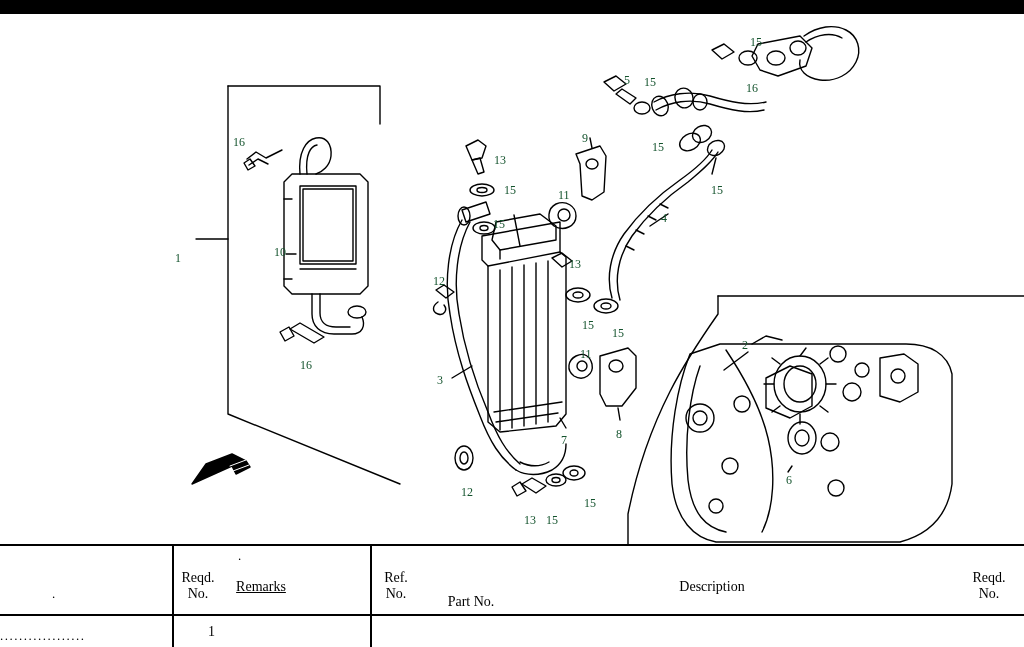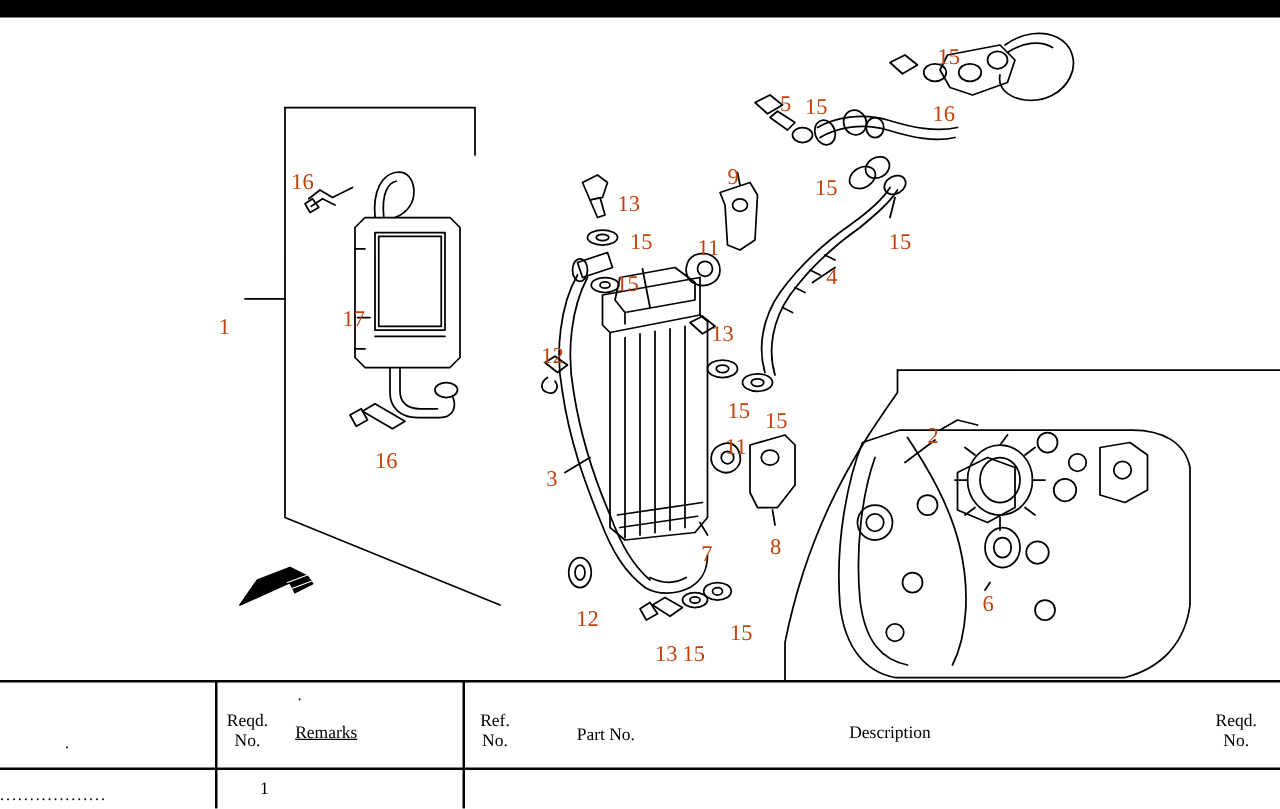--- a/index.html
+++ b/index.html
@@ -31,22 +31,22 @@
     top: 14px;
     width: 1024px;
     height: 530px;
   }
   .diagram-area svg {
     display: block;
   }
   .callout {
     position: absolute;
     font-family: "Liberation Serif", serif;
-    font-size: 18px;
-    color: #c2410c;
+    font-size: 12px;
+    color: #14532d;
     line-height: 1;
     white-space: nowrap;
   }
   
   .table-zone {
     position: absolute;
     left: 0;
     top: 544px;
     width: 1024px;
     height: 103px;
@@ -253,21 +253,21 @@
         <path d="M716,144 L712,160"></path>
         <path d="M590,124 L592,134"></path>
         <path d="M566,414 L560,404"></path>
         <path d="M620,406 L618,394"></path>
         <path d="M286,240 L296,240"></path>
       </g>
     </svg>
 
     <div class="callout" style="left:175px;top:238px;">1</div>
     <div class="callout" style="left:233px;top:122px;">16</div>
-    <div class="callout" style="left:274px;top:232px;">17</div>
+    <div class="callout" style="left:274px;top:232px;">10</div>
     <div class="callout" style="left:300px;top:345px;">16</div>
     <div class="callout" style="left:433px;top:261px;">12</div>
     <div class="callout" style="left:461px;top:472px;">12</div>
     <div class="callout" style="left:437px;top:360px;">3</div>
     <div class="callout" style="left:494px;top:140px;">13</div>
     <div class="callout" style="left:504px;top:170px;">15</div>
     <div class="callout" style="left:493px;top:204px;">15</div>
     <div class="callout" style="left:558px;top:175px;">11</div>
     <div class="callout" style="left:569px;top:244px;">13</div>
     <div class="callout" style="left:582px;top:305px;">15</div>
@@ -295,21 +295,21 @@
     <div class="hline" style="top:70px;"></div>
 
     <div class="vline" style="left:172px;top:0px;height:103px;"></div>
     <div class="vline" style="left:370px;top:0px;height:103px;"></div>
 
     <div class="th" style="left:176px;top:26px;width:44px;">Reqd.
 No.</div>
     <div class="th" style="left:226px;top:35px;width:70px;text-decoration:underline;">Remarks</div>
     <div class="th" style="left:374px;top:26px;width:44px;">Ref.
 No.</div>
-    <div class="th" style="left:434px;top:37px;width:74px;text-align:right;">Part No.</div>
+    <div class="th" style="left:434px;top:50px;width:74px;text-align:center;">Part No.</div>
     <div class="th" style="left:660px;top:35px;width:104px;">Description</div>
     <div class="th" style="left:962px;top:26px;width:54px;">Reqd.
 No.</div>
 
     <div class="tick" style="left:238px;top:4px;">.</div>
     <div class="tick" style="left:52px;top:42px;">.</div>
 
     <div class="dots" style="left:0px;top:84px;">..................</div>
     <div class="rowval" style="left:208px;top:80px;">1</div>
   </div>

